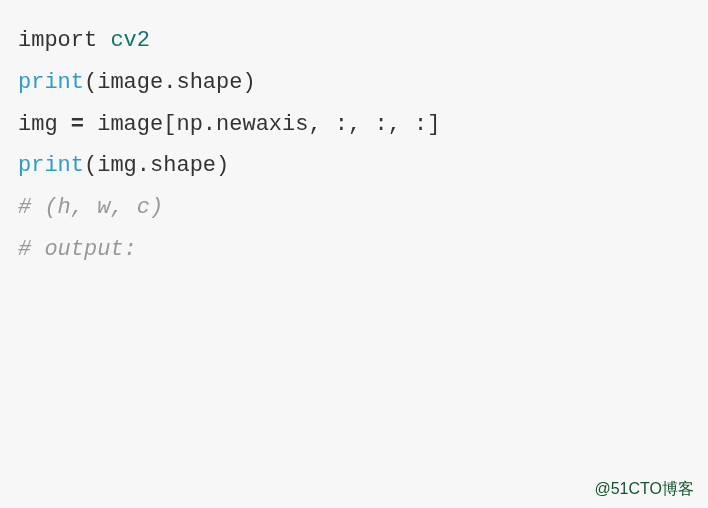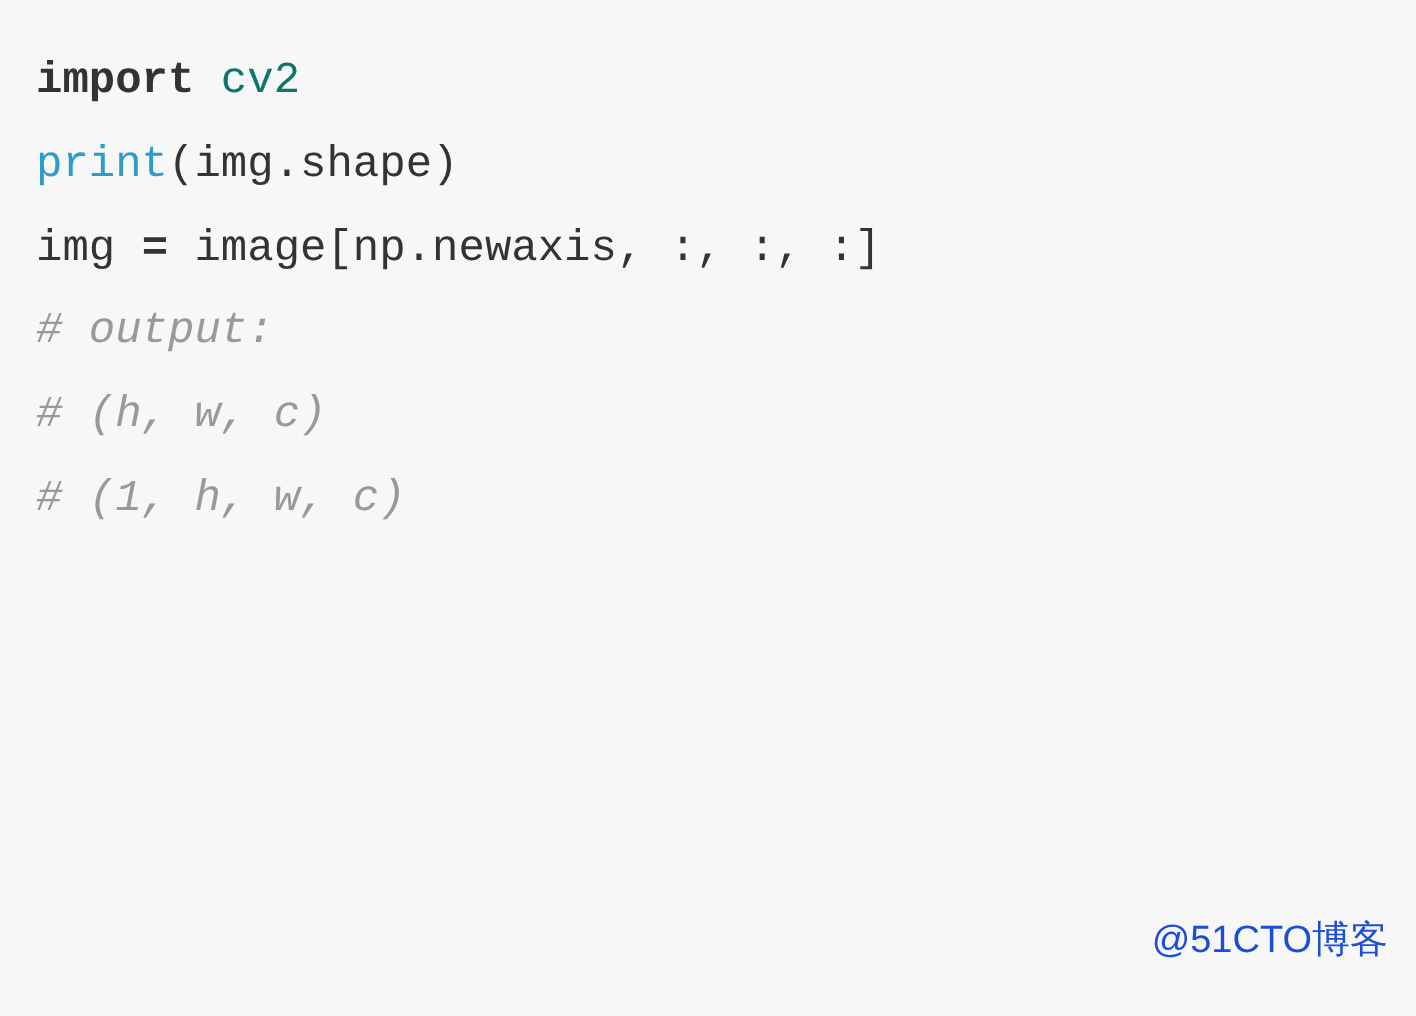--- a/index.html
+++ b/index.html
@@ -15,21 +15,21 @@
       font-size: 22px;
       line-height: 1.9;
       padding: 20px 18px;
       color: #333;
       position: relative;
     }
     .code-line {
       white-space: pre;
     }
     .keyword {
-      font-weight: bold;
+      font-weight: normal;
       color: #333;
     }
     .module {
       color: #0f766e;
     }
     .operator {
       font-weight: bold;
       color: #333;
     }
     .builtin {
@@ -37,35 +37,35 @@
     }
     .comment {
       color: #999;
       font-style: italic;
     }
     .variable {
       color: #333;
     }
     .watermark {
       position: absolute;
-      bottom: 19px;
+      bottom: 4px;
       right: 14px;
-      color: #1d4ed8;
-      font-size: 19px;
+      color: #14532d;
+      font-size: 16px;
       font-family: sans-serif;
       font-style: normal;
     }
   </style>
 </head>
 <body>
 
 <div class="code-block">
   <div class="code-line"><span class="keyword">import</span> <span class="module">cv2</span></div>
   <div class="code-line"></div>
+  <div class="code-line"><span class="builtin">print</span><span class="variable">(image.shape)</span></div>
+  <div class="code-line"><span class="variable">img </span><span class="operator">=</span><span class="variable"> image[np.newaxis, :, :, :]</span></div>
   <div class="code-line"><span class="builtin">print</span><span class="variable">(img.shape)</span></div>
-  <div class="code-line"><span class="variable">img </span><span class="operator">=</span><span class="variable"> image[np.newaxis, :, :, :]</span></div>
   <div class="code-line"></div>
+  <div class="code-line comment"># (h, w, c)</div>
   <div class="code-line comment"># output:</div>
-  <div class="code-line comment"># (h, w, c)</div>
-  <div class="code-line comment"># (1, h, w, c)</div>
 </div>
 
 <div class="watermark">@51CTO博客</div>
 
 </body></html>

